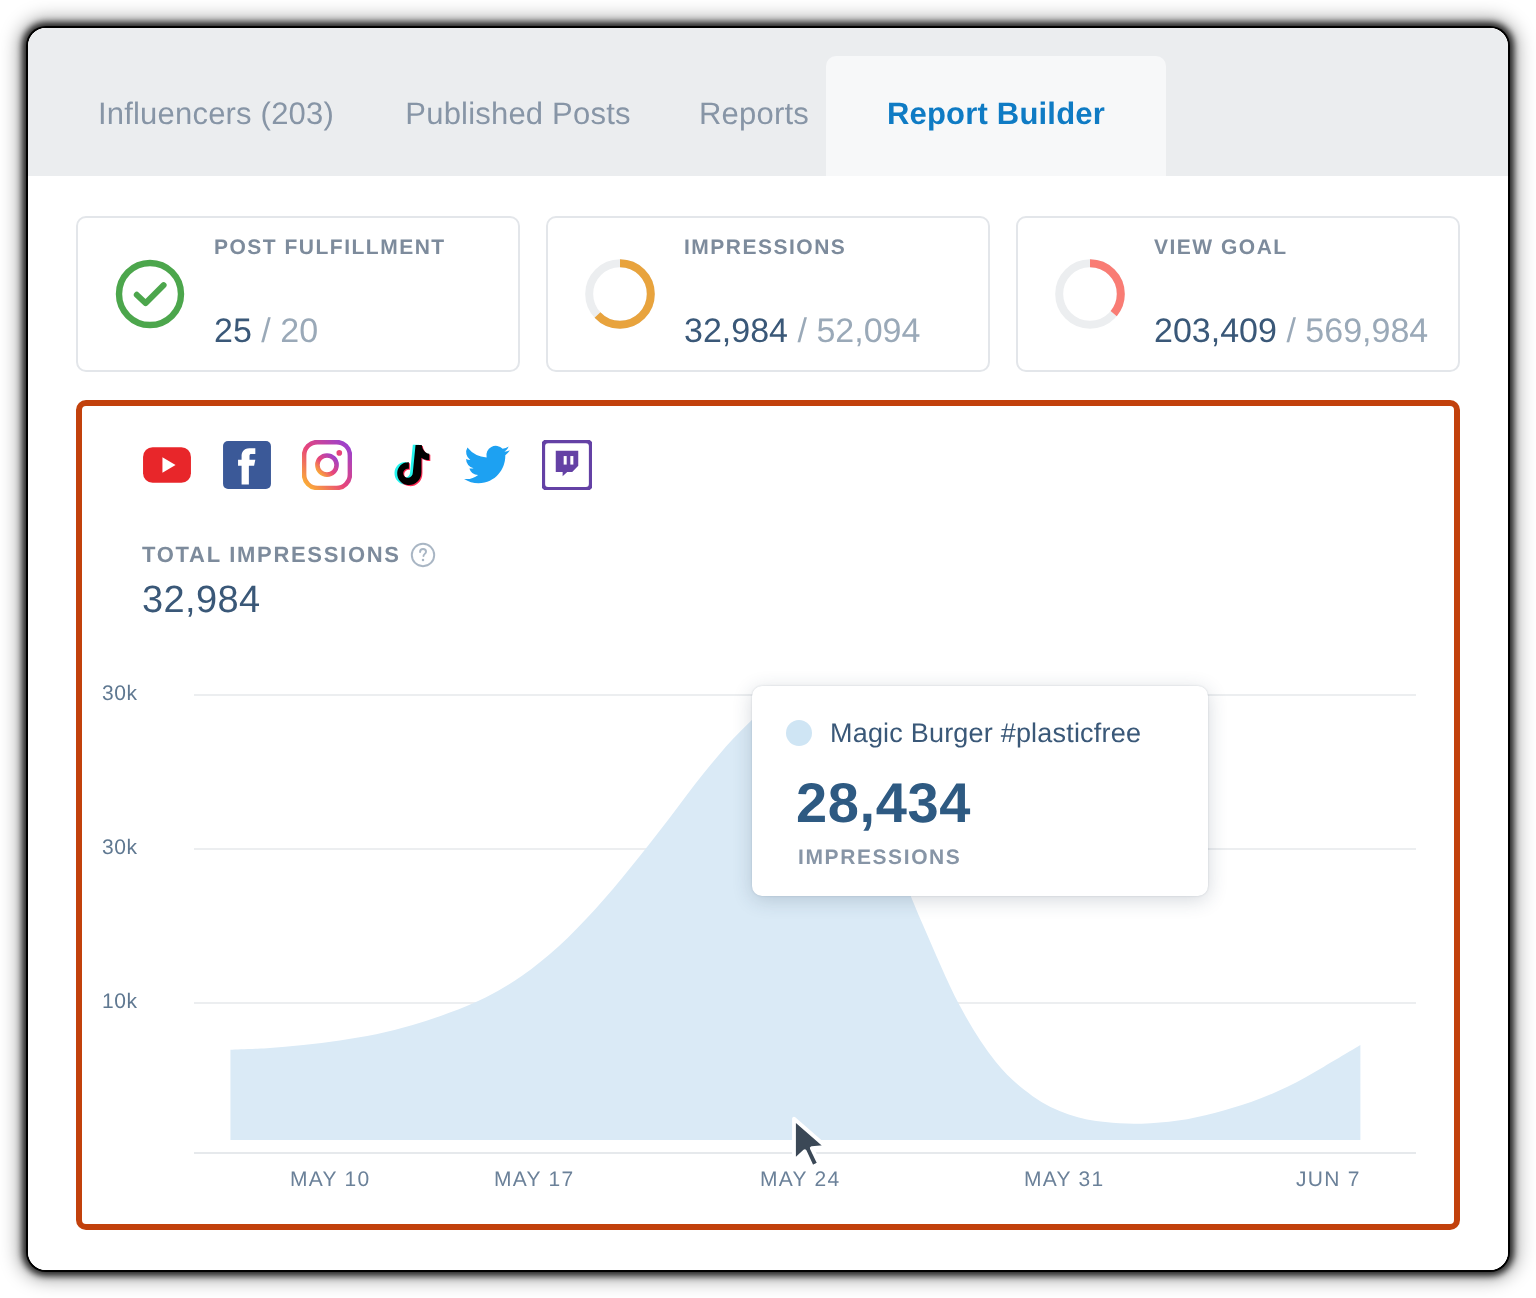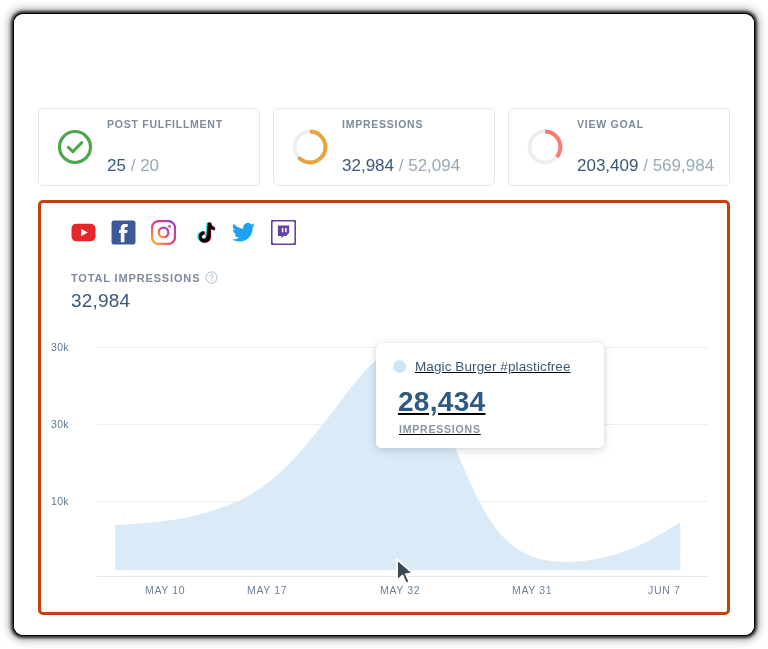--- a/index.html
+++ b/index.html
@@ -81,38 +81,52 @@
   .xlabel{
     position:absolute;top:7px;font-size:10.5px;color:#6b8199;
     letter-spacing:.65px;white-space:nowrap;
   }
 
   
   #tooltip{
     position:absolute;left:335px;top:140px;width:228px;height:105px;
     background:#ffffff;border-radius:5px;
     box-shadow:0 2px 10px rgba(40,60,85,.20), 0 0 1px rgba(40,60,85,.18);
-    box-sizing:border-box;padding:16px 17px 0 17px;text-decoration:underline;
+    box-sizing:border-box;padding:16px 17px 0 17px;
   }
   #tooltip .ttrow{display:flex;align-items:center;gap:9px;}
   #tooltip .dot{width:13px;height:13px;border-radius:50%;background:#cfe5f4;flex:0 0 13px;}
   #tooltip .ttname{font-size:13.5px;color:#3a5878;letter-spacing:.1px;}
   #tooltip .ttval{font-size:28px;font-weight:bold;color:#2e5a82;margin:12px 0 0 5px;letter-spacing:.3px;}
   #tooltip .ttunit{
     font-size:10.5px;font-weight:bold;letter-spacing:.8px;color:#8795a6;
     text-transform:uppercase;margin:5px 0 0 6px;
   }
   #cursor{position:absolute;left:354px;top:355px;width:24px;height:30px;}
 </style>
 </head>
 <body>
 
 <div id="window-frame">
  <div id="window-inner">
 
+  <div id="tab-bar">
+    <div class="tab" style="left:18px;width:152px;">
+      <span>Influencers (203)</span>
+    </div>
+    <div class="tab" style="left:174px;width:142px;">
+      <span>Published Posts</span>
+    </div>
+    <div class="tab" style="left:320px;width:86px;">
+      <span>Reports</span>
+    </div>
+    <div class="tab active" style="left:399px;width:170px;">
+      <span>Report Builder</span>
+    </div>
+  </div>
 
   <div id="content">
 
     <div id="stat-row">
 
       <div class="stat-card">
         <div class="ring">
           <svg width="38" height="38" viewBox="0 0 38 38">
             <circle cx="19" cy="19" r="15.5" fill="none" stroke="#4ca64c" stroke-width="3.2"></circle>
             <path d="M12.4 19.4 L16.8 23.6 L25.8 14.6" fill="none" stroke="#4ca64c" stroke-width="3" stroke-linecap="round" stroke-linejoin="round"></path>
@@ -230,21 +244,21 @@
         <div class="ylabel" style="top:163px;">10k</div>
 
         <svg id="area-svg" viewBox="0 0 637 232" preserveAspectRatio="none">
           <path id="area-path" fill="#daeaf6" d="M 19.00 186.87 C 22.17 186.74, 31.67 186.48, 38.00 186.10 C 44.33 185.72, 50.67 185.20, 57.00 184.56 C 63.33 183.92, 69.67 183.15, 76.00 182.25 C 82.33 181.35, 88.67 180.45, 95.00 179.17 C 101.33 177.89, 107.67 176.35, 114.00 174.55 C 120.33 172.75, 126.67 170.70, 133.00 168.39 C 139.33 166.08, 145.67 163.77, 152.00 160.69 C 158.33 157.61, 164.67 154.14, 171.00 149.91 C 177.33 145.68, 183.67 140.80, 190.00 135.28 C 196.33 129.76, 202.67 123.47, 209.00 116.80 C 215.33 110.13, 221.67 102.68, 228.00 95.24 C 234.33 87.80, 240.67 79.97, 247.00 72.14 C 253.33 64.31, 259.67 55.71, 266.00 48.27 C 272.33 40.83, 278.67 33.25, 285.00 27.48 C 291.33 21.70, 297.67 14.69, 304.00 13.62 C 310.33 12.55, 316.67 15.92, 323.00 21.06 C 329.33 26.19, 335.67 34.37, 342.00 44.42 C 348.33 54.47, 354.67 68.03, 361.00 81.38 C 367.33 94.73, 373.67 110.64, 380.00 124.50 C 386.33 138.36, 392.67 153.12, 399.00 164.54 C 405.33 175.96, 411.67 185.46, 418.00 193.03 C 424.33 200.60, 430.67 205.61, 437.00 209.97 C 443.33 214.33, 449.67 217.03, 456.00 219.21 C 462.33 221.39, 468.67 222.29, 475.00 223.06 C 481.33 223.83, 487.67 223.96, 494.00 223.83 C 500.33 223.70, 506.67 223.19, 513.00 222.29 C 519.33 221.39, 525.67 219.98, 532.00 218.44 C 538.33 216.90, 544.67 215.23, 551.00 213.05 C 557.33 210.87, 563.67 208.30, 570.00 205.35 C 576.33 202.40, 582.67 198.81, 589.00 195.34 C 595.33 191.88, 604.83 186.36, 608.00 184.56 L 608.00 232 L 19.00 232 Z"></path>
         </svg>
       </div>
 
       <div id="xaxis">
         <div class="xlabel" style="left:16px;padding-left:32px;">MAY 10</div>
         <div class="xlabel" style="left:150px;">MAY 17</div>
-        <div class="xlabel" style="left:283px;">MAY 32</div>
+        <div class="xlabel" style="left:283px;">MAY 24</div>
         <div class="xlabel" style="left:415px;">MAY 31</div>
         <div class="xlabel" style="left:551px;">JUN 7</div>
       </div>
 
       <div id="tooltip">
         <div class="ttrow">
           <span class="dot"></span>
           <span class="ttname">Magic Burger #plasticfree</span>
         </div>
         <div class="ttval">28,434</div>

